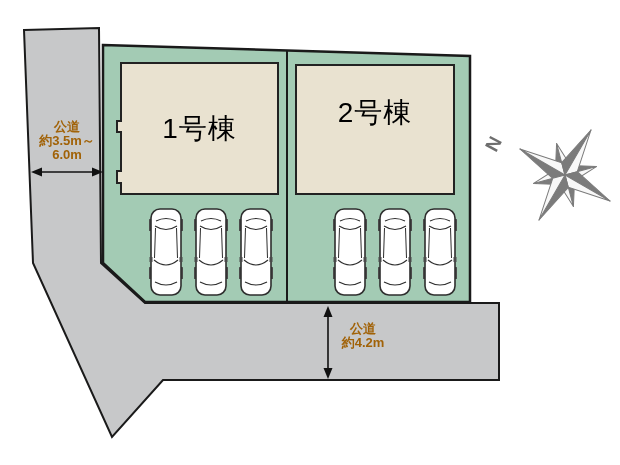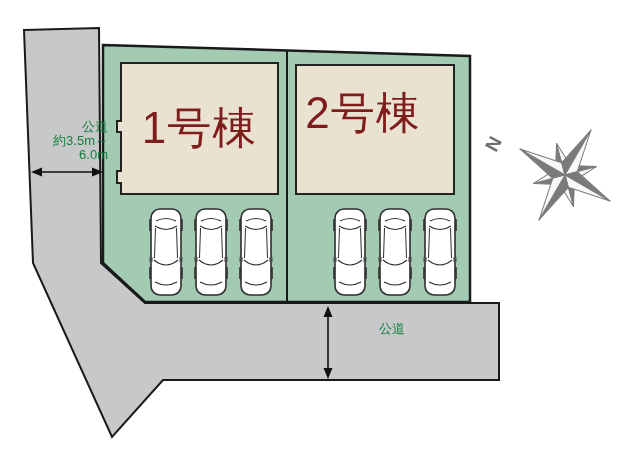--- a/index.html
+++ b/index.html
@@ -6,32 +6,32 @@
   .canvas{
     position:relative;
     width:620px;height:465px;
     background:#ffffff;
     overflow:hidden;
     font-family:"Liberation Sans","DejaVu Sans",sans-serif;
   }
   .canvas svg{position:absolute;left:0;top:0;}
   .lbl{
     position:absolute;
-    color:#15803d;
+    color:#a16207;
     font-size:13px;
     line-height:14px;
-    font-weight:normal;
-    text-align:right;
+    font-weight:bold;
+    text-align:center;
     white-space:nowrap;
   }
   .bldg-lbl{
     position:absolute;
     display:flex;align-items:center;justify-content:center;
-    color:#7f1d1d;
-    font-size:44px;
+    color:#000000;
+    font-size:28px;
     font-weight:500;
     letter-spacing:1px;
   }
   .north{
     position:absolute;
     left:487px;top:133px;
     color:#6e6e6e;
     font-size:19px;
     font-weight:bold;
     transform:rotate(-62deg);
@@ -107,27 +107,28 @@
       <polygon points="52,0 9,-9 0,0" fill="#7b7b7b"></polygon>
       <polygon points="52,0 9,9 0,0" fill="#f8f8f8"></polygon>
       <polygon points="0,52 9,9 0,0" fill="#7b7b7b"></polygon>
       <polygon points="0,52 -9,9 0,0" fill="#f8f8f8"></polygon>
       <polygon points="-52,0 -9,9 0,0" fill="#7b7b7b"></polygon>
       <polygon points="-52,0 -9,-9 0,0" fill="#f8f8f8"></polygon>
     </g>
   </svg>
 
   <div class="bldg-lbl" style="left:121px;top:63px;width:157px;height:131px;">1号棟</div>
-  <div class="bldg-lbl" style="left:284px;top:65px;width:158px;height:96px;">2号棟</div>
+  <div class="bldg-lbl" style="left:296px;top:65px;width:158px;height:96px;">2号棟</div>
 
   <div class="lbl" style="left:26px;top:120px;width:82px;">
     <div>公道</div>
     <div>約3.5m～</div>
     <div>6.0m</div>
   </div>
 
   <div class="lbl" style="left:321px;top:322px;width:84px;">
     <div>公道</div>
+    <div>約4.2m</div>
   </div>
 
   <div class="north">N</div>
 
 </div>
 
 </body></html>

